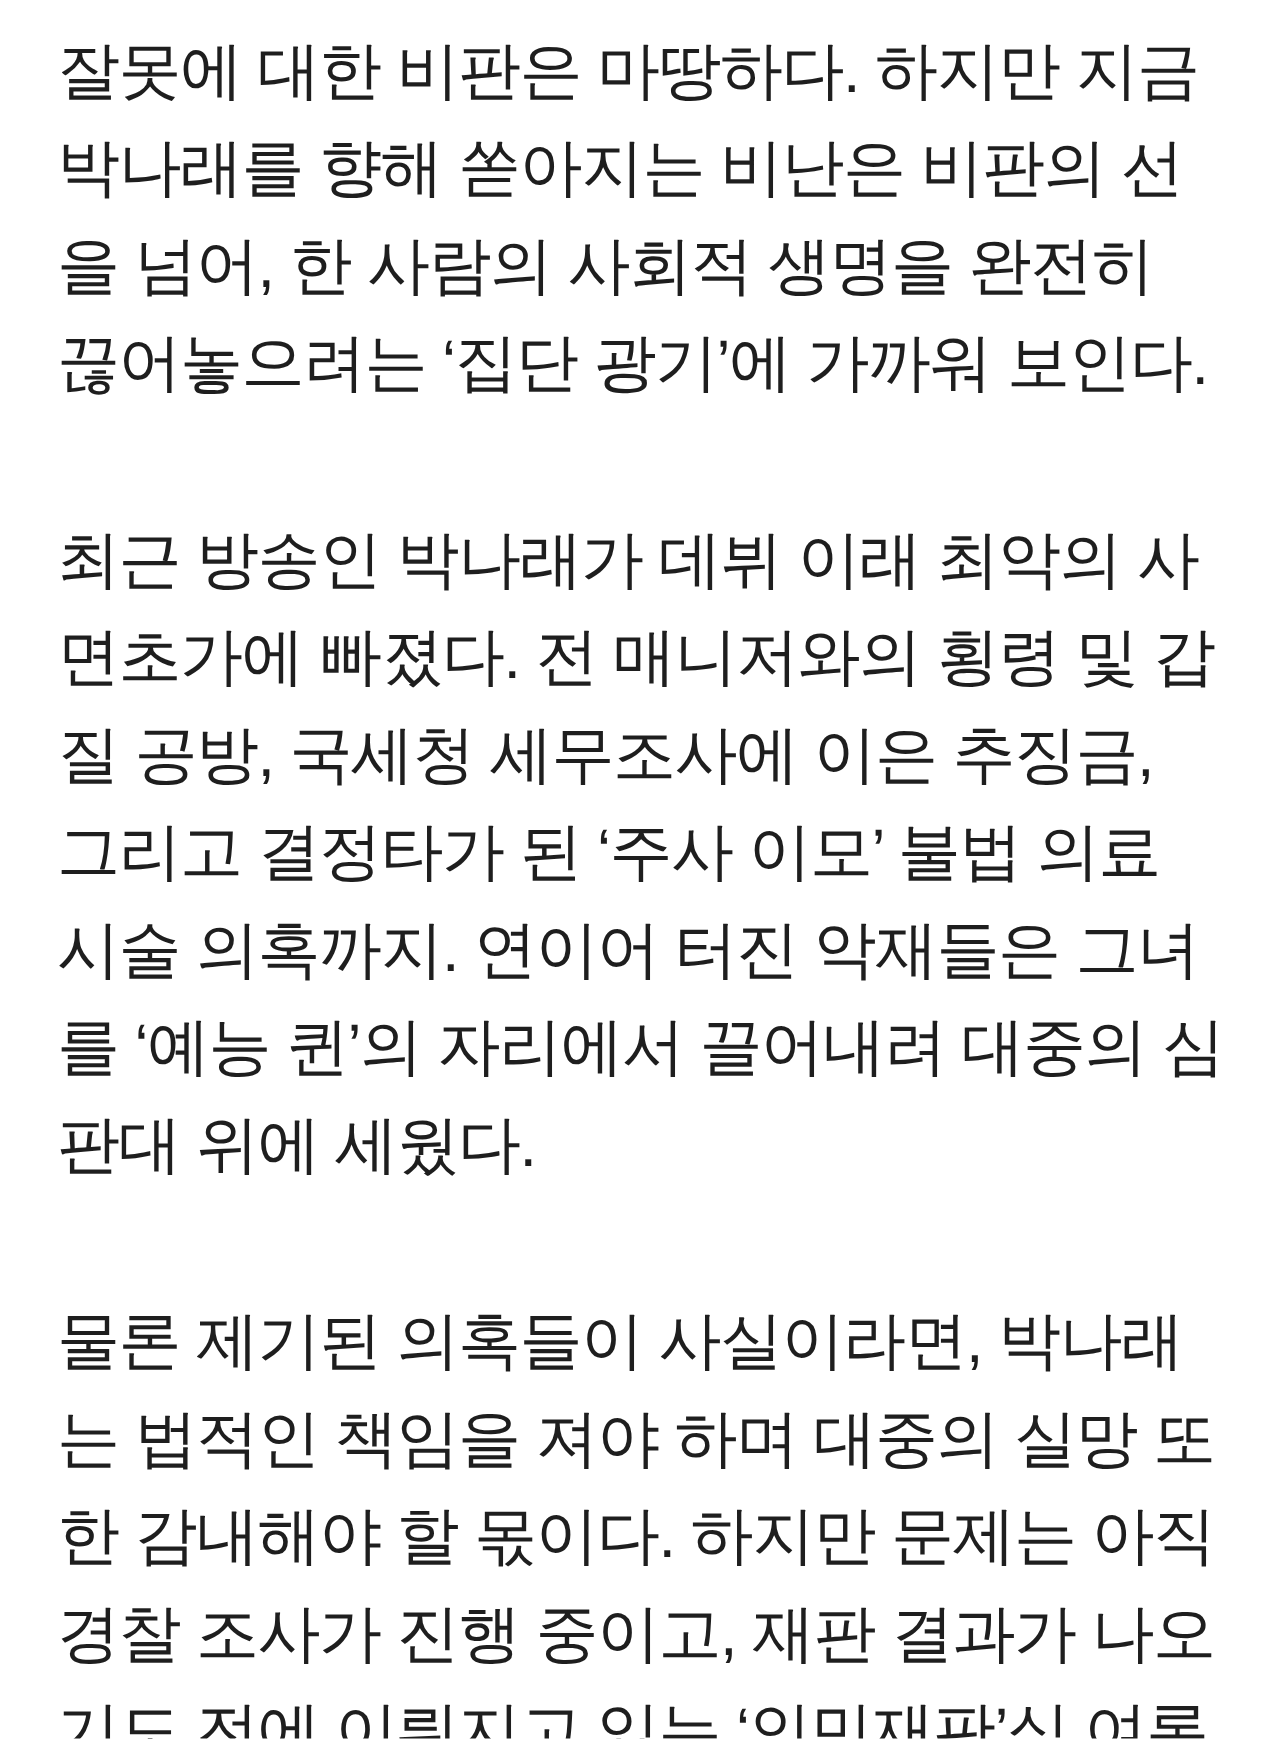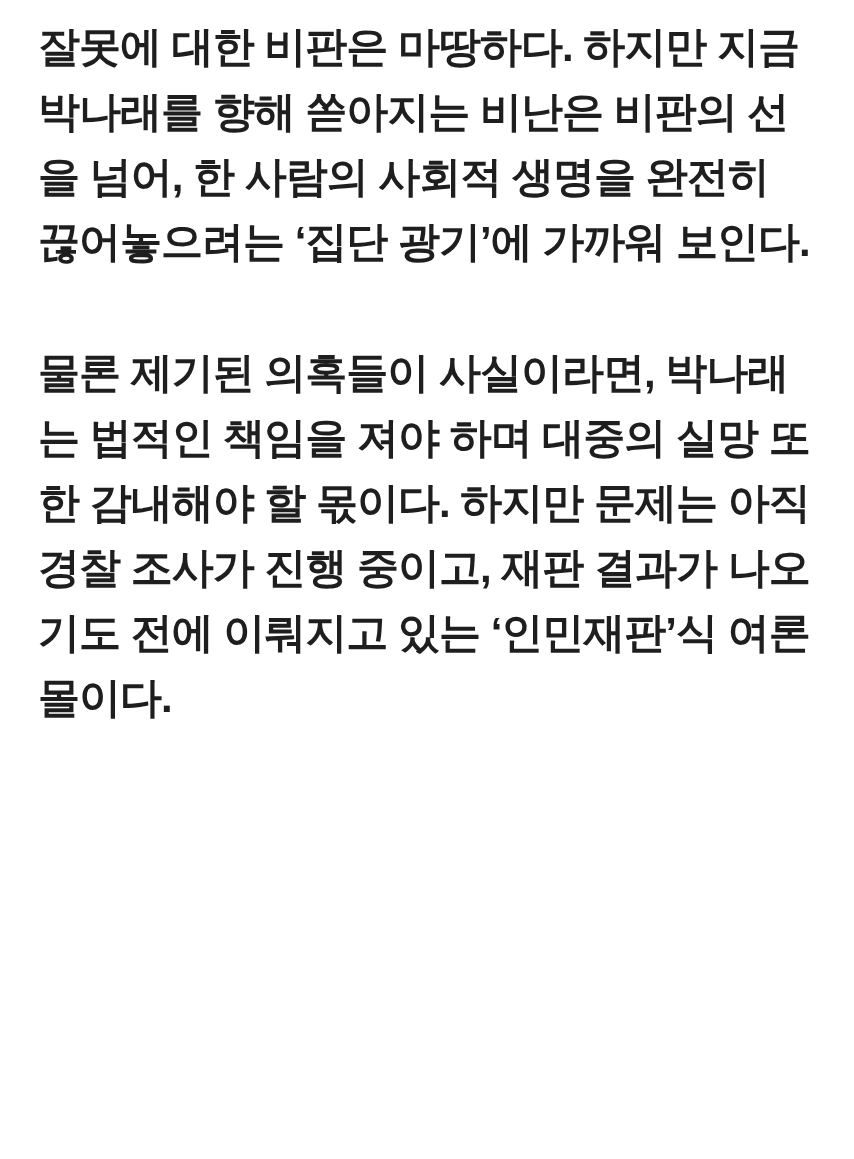--- a/index.html
+++ b/index.html
@@ -16,30 +16,31 @@
   .article-body {
     box-sizing: border-box;
     width: 854px;
     padding: 14px 36px 0 38px;
     color: #1e1e1e;
   }
   .article-body p {
     margin: 0 0 66px 0;
     font-size: 42px;
     line-height: 65px;
-    font-weight: 700;
+    font-weight: 400;
     letter-spacing: -1px;
     text-align: left;
     word-break: break-all;
     overflow-wrap: break-word;
     white-space: normal;
   }
   .article-body p:last-child {
     margin-bottom: 0;
   }
 </style>
 </head>
 <body style="background: rgb(255, 255, 255);">
 
 <article class="article-body" style="color: rgb(30, 30, 30);">
   <p>잘못에 대한 비판은 마땅하다. 하지만 지금 박나래를 향해 쏟아지는 비난은 비판의 선을 넘어, 한 사람의 사회적 생명을 완전히 끊어놓으려는 ‘집단 광기’에 가까워 보인다.</p>
+  <p>최근 방송인 박나래가 데뷔 이래 최악의 사면초가에 빠졌다. 전 매니저와의 횡령 및 갑질 공방, 국세청 세무조사에 이은 추징금, 그리고 결정타가 된 ‘주사 이모’ 불법 의료 시술 의혹까지. 연이어 터진 악재들은 그녀를 ‘예능 퀸’의 자리에서 끌어내려 대중의 심판대 위에 세웠다.</p>
   <p>물론 제기된 의혹들이 사실이라면, 박나래는 법적인 책임을 져야 하며 대중의 실망 또한 감내해야 할 몫이다. 하지만 문제는 아직 경찰 조사가 진행 중이고, 재판 결과가 나오기도 전에 이뤄지고 있는 ‘인민재판’식 여론몰이다.</p>
 </article>
 
 </body></html>

